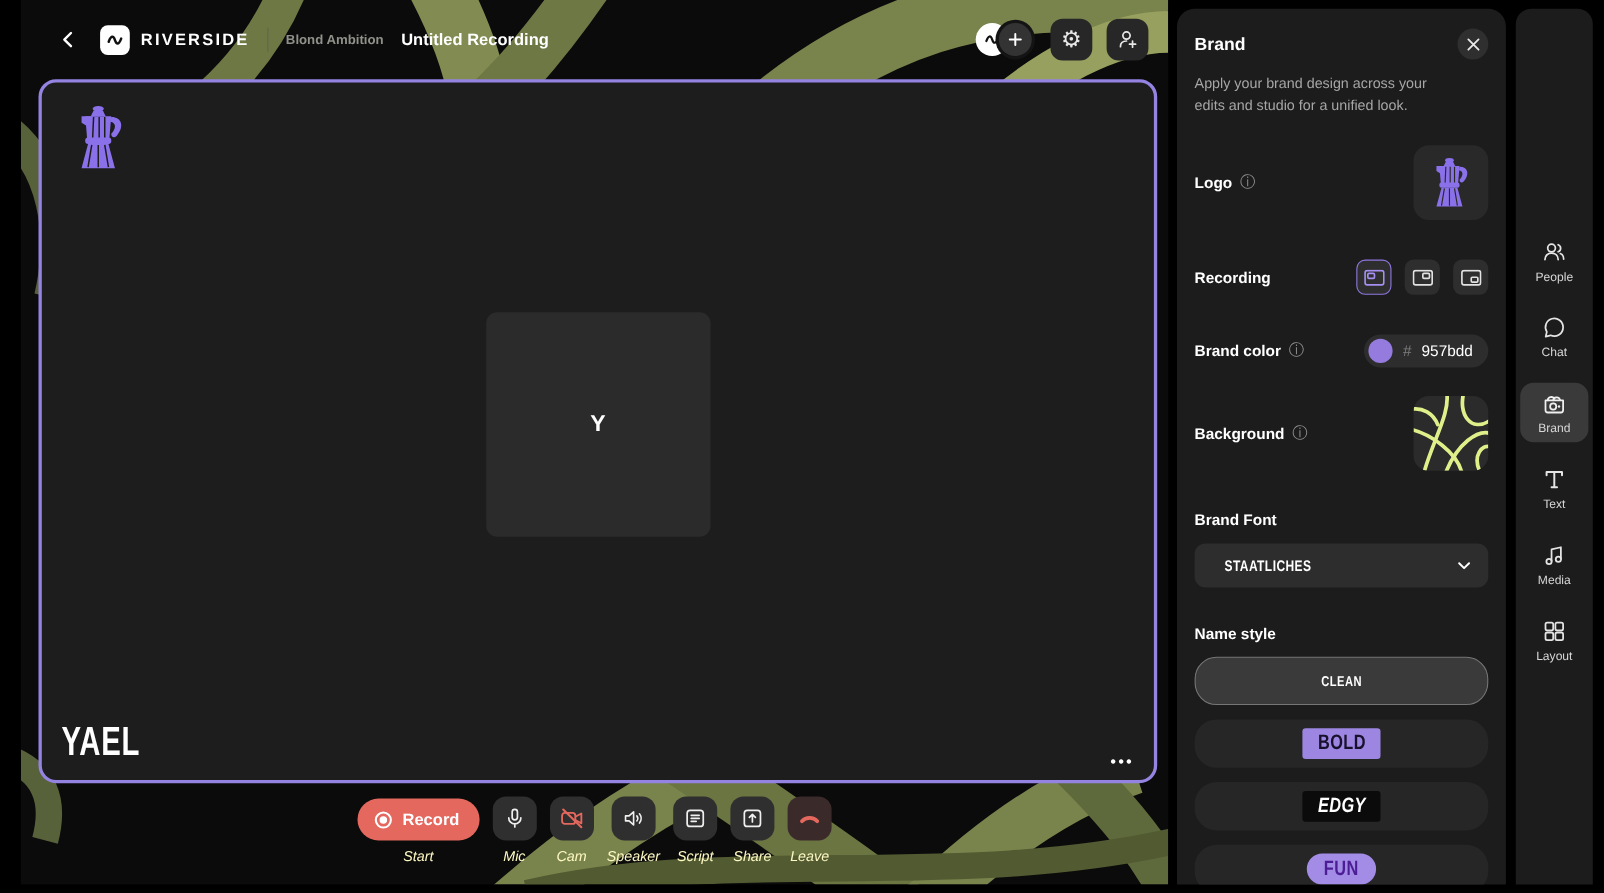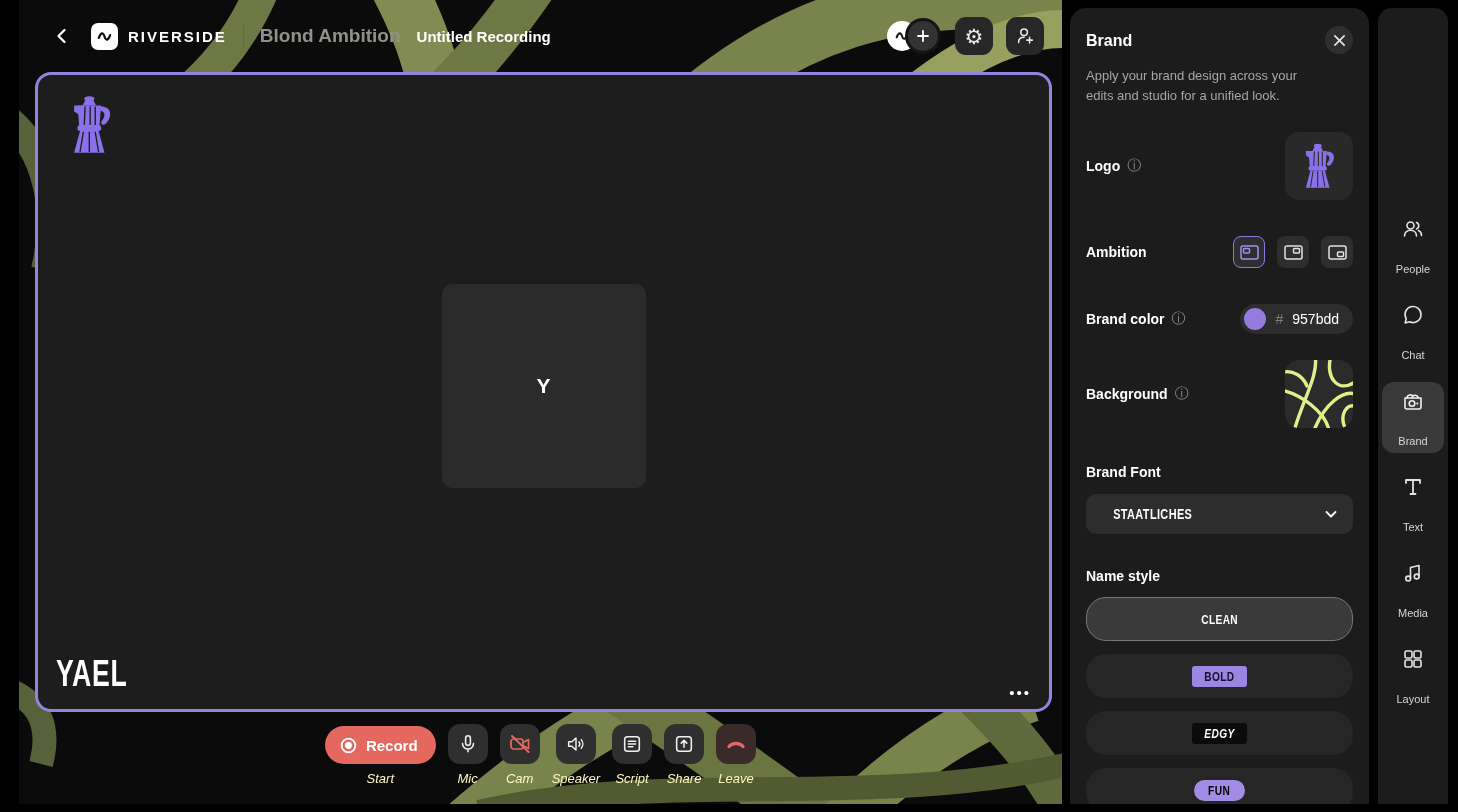--- a/index.html
+++ b/index.html
@@ -10,21 +10,21 @@
   .stage { position:absolute; left:19px; top:0; width:1043px; height:804px; background:#0b0b0b; overflow:hidden; }
   .stage svg.bgart { position:absolute; left:0; top:0; }
 
   
   .topbar { position:absolute; left:0; top:0; right:0; height:72px; display:flex; align-items:center; padding:0 18px 0 28px; z-index:5; }
   .back-btn { width:30px; height:30px; display:flex; align-items:center; justify-content:center; cursor:pointer; }
   .logo-group { display:flex; align-items:center; gap:10px; margin-left:14px; }
   .logo-mark { width:27px; height:27px; background:#fff; border-radius:7px; display:flex; align-items:center; justify-content:center; }
   .brand-word { color:#fff; font-size:15px; font-weight:800; letter-spacing:2px; }
   .tb-divider { width:1px; height:22px; background:#5c5c54; opacity:.7; margin:0 16px; }
-  .crumb-project { color:#90918a; font-size:19px; font-weight:600; }
+  .crumb-project { color:#90918a; font-size:12px; font-weight:600; }
   .crumb-title { color:#fff; font-size:15px; font-weight:700; margin-left:16px; }
   .tb-right { margin-left:auto; display:flex; align-items:center; gap:13px; }
   .avatar-stack { display:flex; align-items:center; margin-right:4px; }
   .avatar-circle { width:30px; height:30px; border-radius:50%; background:#fff; display:flex; align-items:center; justify-content:center; z-index:1; }
   .plus-circle { width:30px; height:30px; border-radius:50%; background:#333; display:flex; align-items:center; justify-content:center; margin-left:-9px; z-index:2; box-shadow:0 0 0 3px #141414; color:#fff; }
   .sq-btn { width:38px; height:38px; border-radius:11px; background:#272727; display:flex; align-items:center; justify-content:center; cursor:pointer; }
   .gear-glyph { color:#e8e8e8; font-size:21px; line-height:1; }
 
   
   .video-tile { position:absolute; left:16px; top:72px; width:1017px; height:640px; background:#1d1d1d; border:3px solid #9583e2; border-radius:16px; z-index:4; }
@@ -66,28 +66,28 @@
   .hexval { color:#fff; font-size:14px; }
   .row-bg { margin-top:26px; }
   .bg-preview { width:68px; height:68px; border-radius:14px; background:#2b2b2b; overflow:hidden; cursor:pointer; }
   .sec-head { color:#fff; font-size:14px; font-weight:700; margin-top:36px; }
   .font-dd { margin-top:14px; height:40px; border-radius:10px; background:#2d2d2d; display:flex; align-items:center; justify-content:space-between; padding:0 14px 0 16px; cursor:pointer; }
   .font-val { color:#fff; font-size:14px; font-weight:700; }
   .ns-head { margin-top:34px; }
   .ns-card { margin-top:13px; height:44px; border-radius:20px; background:#262626; display:flex; align-items:center; justify-content:center; cursor:pointer; }
   .ns-card.sel { background:#3a3a3a; border:1px solid #767676; }
   .ns-plain { color:#fff; font-size:13px; font-weight:700; }
-  .tag { font-size:13px; font-weight:700; padding:3px 8px; }
+  .tag { font-size:19px; font-weight:700; padding:3px 8px; }
   .tag.bold { background:#9c86e2; color:#17112b; border-radius:3px; }
   .tag.edgy { background:#0b0b0b; color:#fff; border-radius:3px;font-style:italic; }
-  .tag.fun  { background:#a28ce6; color:#000000; border-radius:999px; padding:3px 11px; }
+  .tag.fun  { background:#a28ce6; color:#4c1d95; border-radius:999px; padding:3px 11px; }
 
   
   .sidebar { position:absolute; left:1378px; top:8px; width:70px; height:796px; background:#1c1c1c; border-radius:14px 14px 0 0; display:flex; flex-direction:column; align-items:center; padding-top:202px; gap:15px; }
-  .sb-item { width:62px; padding:7px 0 6px; border-radius:12px; display:flex; flex-direction:column; align-items:center; gap:22px; cursor:pointer; }
+  .sb-item { width:62px; padding:7px 0 6px; border-radius:12px; display:flex; flex-direction:column; align-items:center; gap:5px; cursor:pointer; }
   .sb-item.sel { background:#3a3a3a; }
   .sb-label { color:#d6d6d6; font-size:11px; }
 </style>
 </head>
 <body>
 
 <div class="app">
 
   <div class="stage">
 
@@ -288,21 +288,21 @@
             <line x1="23" y1="43" x2="19" y2="67"></line>
               <line x1="30" y1="43" x2="30" y2="67"></line>
               <line x1="37" y1="43" x2="41" y2="67"></line>
           </g>
         </svg>
       </div>
     </div>
 
     <div class="prow row-placement">
       <div class="prow-label">
-        <span>Ambition</span>
+        <span>Recording</span>
       </div>
       <div class="placement-btns">
         <div class="pl-btn sel">
           <svg width="19" height="15" viewBox="0 0 19 15">
             <rect x="1" y="1" width="17" height="13" rx="2" stroke="#a58ff0" stroke-width="1.5" fill="none"></rect>
             <rect x="3.5" y="3.5" width="6" height="4.5" rx="1" stroke="#a58ff0" stroke-width="1.5" fill="none"></rect>
           </svg>
         </div>
         <div class="pl-btn">
           <svg width="19" height="15" viewBox="0 0 19 15">

